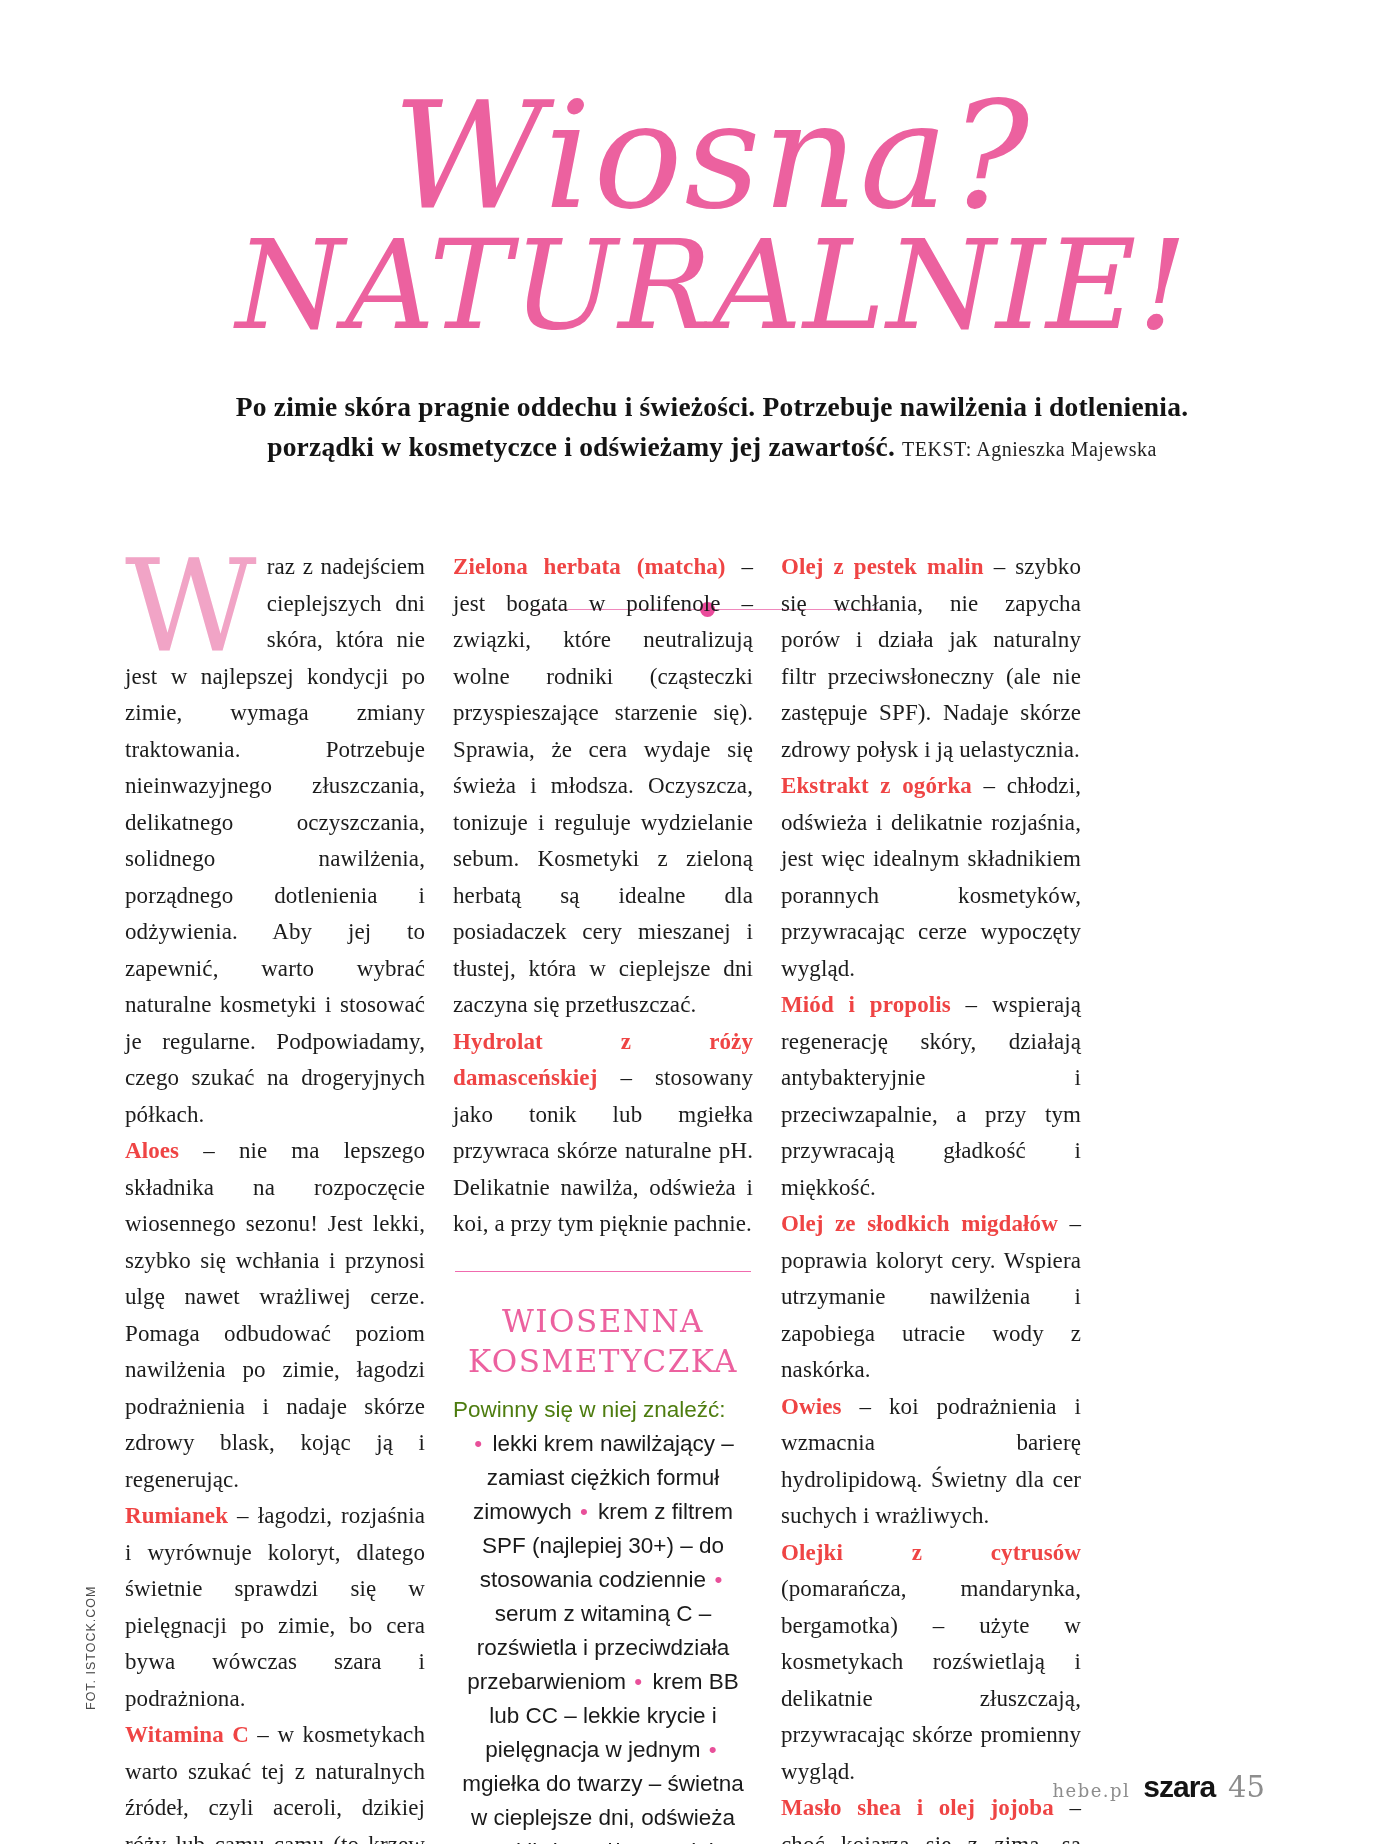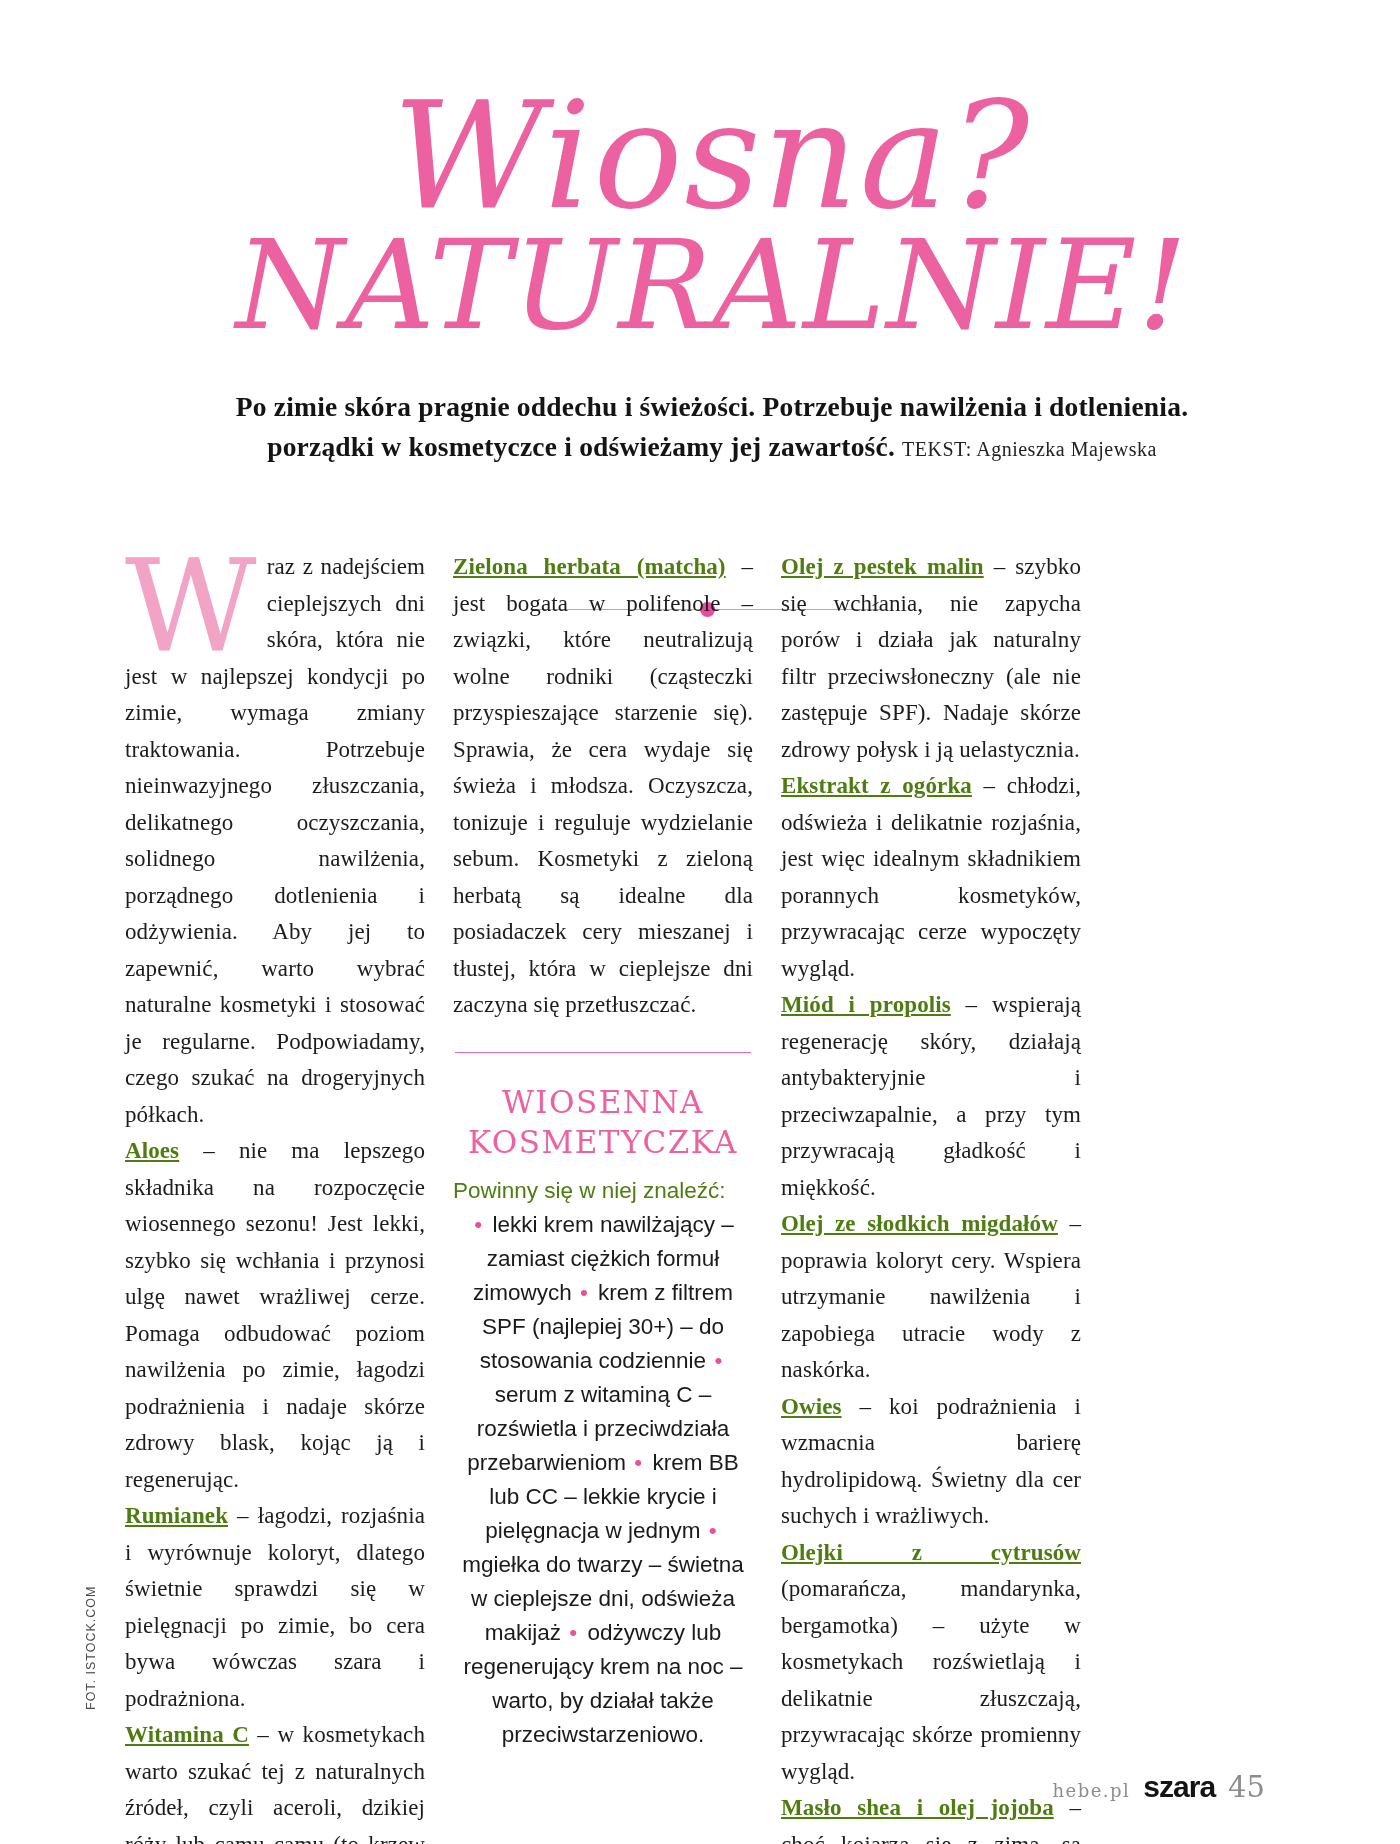--- a/index.html
+++ b/index.html
@@ -41,21 +41,21 @@
     display:flex;gap:28px;
   }
   .col{width:300px;flex:0 0 300px;}
   .entry{
     margin:0;
     font-size:23px;line-height:36.5px;
     color:#1c1c1c;
     text-align:justify;
     letter-spacing:0.1px;
   }
-  .kw{color:#4d7c0f;font-weight:bold;text-decoration:underline;}
+  .kw{color:#ef4444;font-weight:bold;}
   .dropcap{
     float:left;
     font-family:"DejaVu Serif",serif;
     font-size:128px;line-height:0.80;
     color:#f1a4c6;
     margin:6px 10px 0 0;
   }
 
   
   .box{margin-top:28px;}
@@ -123,20 +123,21 @@
   <main class="columns">
     <section class="col" id="col1">
       <p class="entry opening"><span class="dropcap">W</span><span>raz z nadejściem cieplejszych dni skóra, która nie jest w najlepszej kondycji po zimie, wymaga zmiany traktowania. Potrzebuje nieinwazyjnego złuszczania, delikatnego oczyszczania, solidnego nawilżenia, porządnego dotlenienia i odżywienia. Aby jej to zapewnić, warto wybrać naturalne kosmetyki i stosować je regularne. Podpowiadamy, czego szukać na drogeryjnych półkach.</span></p>
     <p class="entry"><span class="kw">Aloes</span> – nie ma lepszego składnika na rozpoczęcie wiosennego sezonu! Jest lekki, szybko się wchłania i przynosi ulgę nawet wrażliwej cerze. Pomaga odbudować poziom nawilżenia po zimie, łagodzi podrażnienia i nadaje skórze zdrowy blask, kojąc ją i regenerując.</p>
         <p class="entry"><span class="kw">Rumianek</span> – łagodzi, rozjaśnia i wyrównuje koloryt, dlatego świetnie sprawdzi się w pielęgnacji po zimie, bo cera bywa wówczas szara i podrażniona.</p>
         <p class="entry"><span class="kw">Witamina C</span> – w kosmetykach warto szukać tej z naturalnych źródeł, czyli aceroli, dzikiej róży lub camu camu (to krzew jagodowy rosnący w Ameryce Południowej). Witamina C rozświetla cerę, wyrównuje koloryt i pobudza produkcję kolagenu, a przy tym chroni przed stresem oksydacyjnym.</p>
       </section>
 
     <section class="col" id="col2">
       <p class="entry"><span class="kw">Zielona herbata (matcha)</span> – jest bogata w polifenole – związki, które neutralizują wolne rodniki (cząsteczki przyspieszające starzenie się). Sprawia, że cera wydaje się świeża i młodsza. Oczyszcza, tonizuje i reguluje wydzielanie sebum. Kosmetyki z zieloną herbatą są idealne dla posiadaczek cery mieszanej i tłustej, która w cieplejsze dni zaczyna się przetłuszczać.</p>
+        <p class="entry"><span class="kw">Hydrolat z róży damasceńskiej</span> – stosowany jako tonik lub mgiełka przywraca skórze naturalne pH. Delikatnie nawilża, odświeża i koi, a przy tym pięknie pachnie.</p>
         <aside class="box" id="cosmetic-box">
         <div class="box-rule top"></div>
         <h2 class="box-title"><span>WIOSENNA</span><br><span>KOSMETYCZKA</span></h2>
         <p class="box-intro">Powinny się w niej znaleźć:</p>
         <p class="box-list" id="box-list"><span class="bullet">•</span><span> lekki krem nawilżający – zamiast ciężkich formuł zimowych </span><span class="bullet">•</span><span> krem z filtrem SPF (najlepiej 30+) – do stosowania codziennie </span><span class="bullet">•</span><span> serum z witaminą C – rozświetla i przeciwdziała przebarwieniom </span><span class="bullet">•</span><span> krem BB lub CC – lekkie krycie i pielęgnacja w jednym </span><span class="bullet">•</span><span> mgiełka do twarzy – świetna w cieplejsze dni, odświeża makijaż </span><span class="bullet">•</span><span> odżywczy lub regenerujący krem na noc – warto, by działał także przeciwstarzeniowo. </span></p>
 
       </aside>
     </section>
 
     <section class="col" id="col3">

